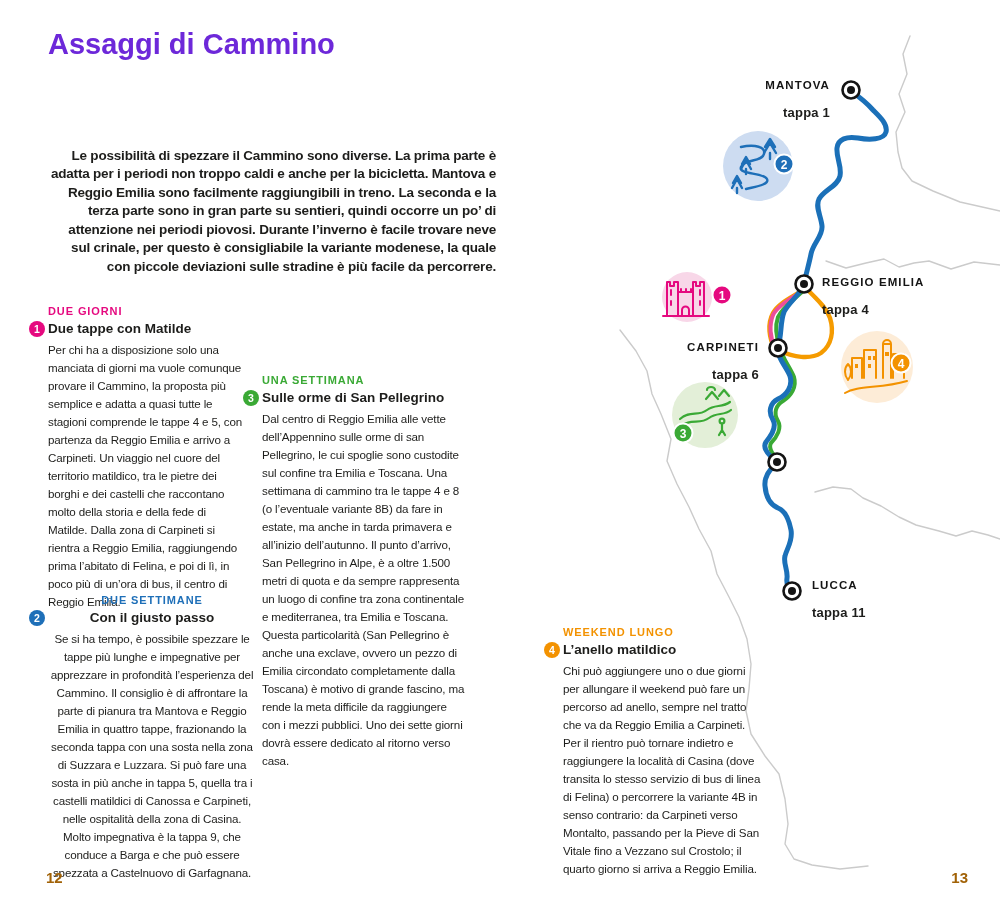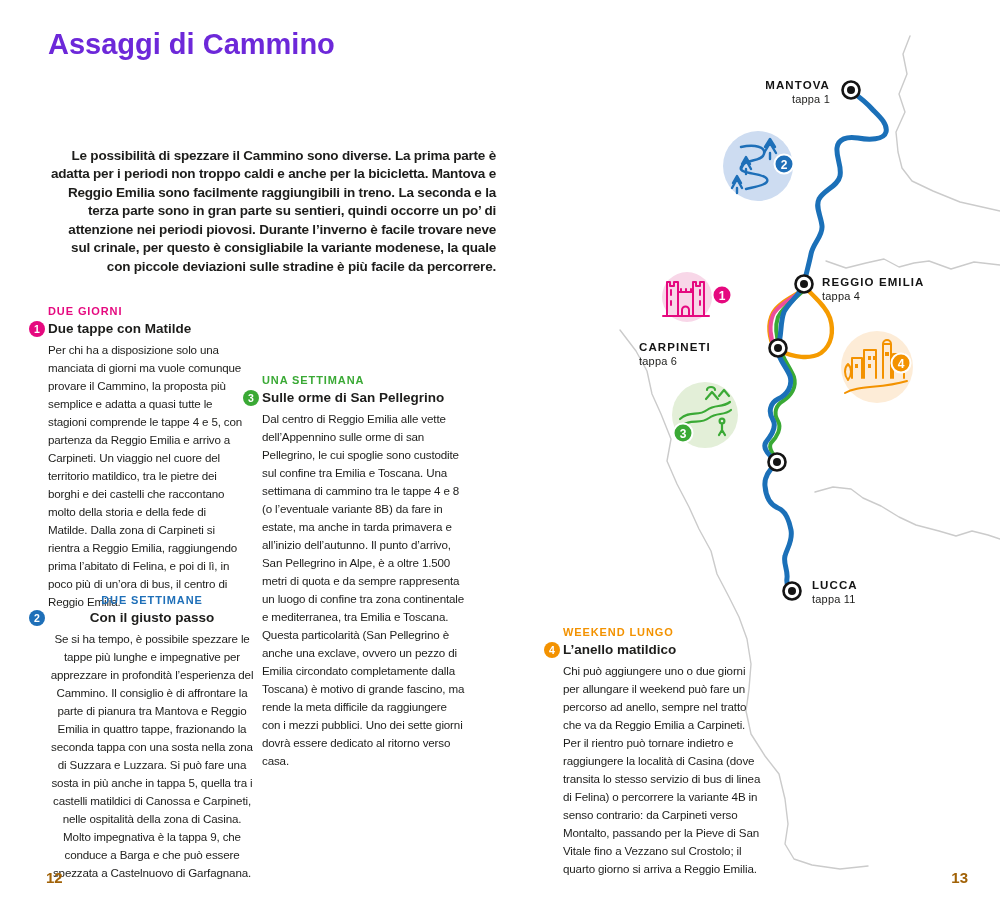--- a/index.html
+++ b/index.html
@@ -24,24 +24,24 @@
   #sec1{left:48px;top:305px;width:196px;}
   #sec2{left:48px;top:594px;width:208px;text-align:center;}
   #sec3{left:262px;top:374px;width:205px;}
   #sec4{left:563px;top:626px;width:198px;}
 
   .c-pink{color:#e5097f}.c-blue{color:#1e6fb8}.c-green{color:#3aa935}.c-orange{color:#f39200}
   .bg-pink{background:#e5097f}.bg-blue{background:#1e6fb8}.bg-green{background:#3aa935}.bg-orange{background:#f39200}
 
   .stop-label{position:absolute;line-height:12.5px;}
   .stop-name{font-size:11.5px;font-weight:bold;letter-spacing:1.1px;color:#141414;}
-  .stop-tappa{font-size:11px;font-weight:normal;color:#1d1d1b;margin-top:1px;letter-spacing:0.2px;}
+  .stop-tappa{font-size:13px;font-weight:bold;color:#1d1d1b;margin-top:15px;letter-spacing:0.2px;}
   #stop-mantova{left:702px;top:79px;width:128px;text-align:right;}
   #stop-reggio{left:822px;top:276px;width:140px;}
-  #stop-carpineti{left:639px;top:341px;width:120px;text-align:left;}
+  #stop-carpineti{left:639px;top:341px;width:120px;text-align:right;}
   #stop-sanpellegrino{left:798px;top:450px;width:125px;}
   #stop-lucca{left:812px;top:579px;width:110px;}
 
   .pageno{position:absolute;top:869px;font-size:15px;font-weight:bold;color:#a16207;}
   #pageno-left{left:46px;}
   #pageno-right{right:32px;}
 </style>
 </head>
 <body>
 

